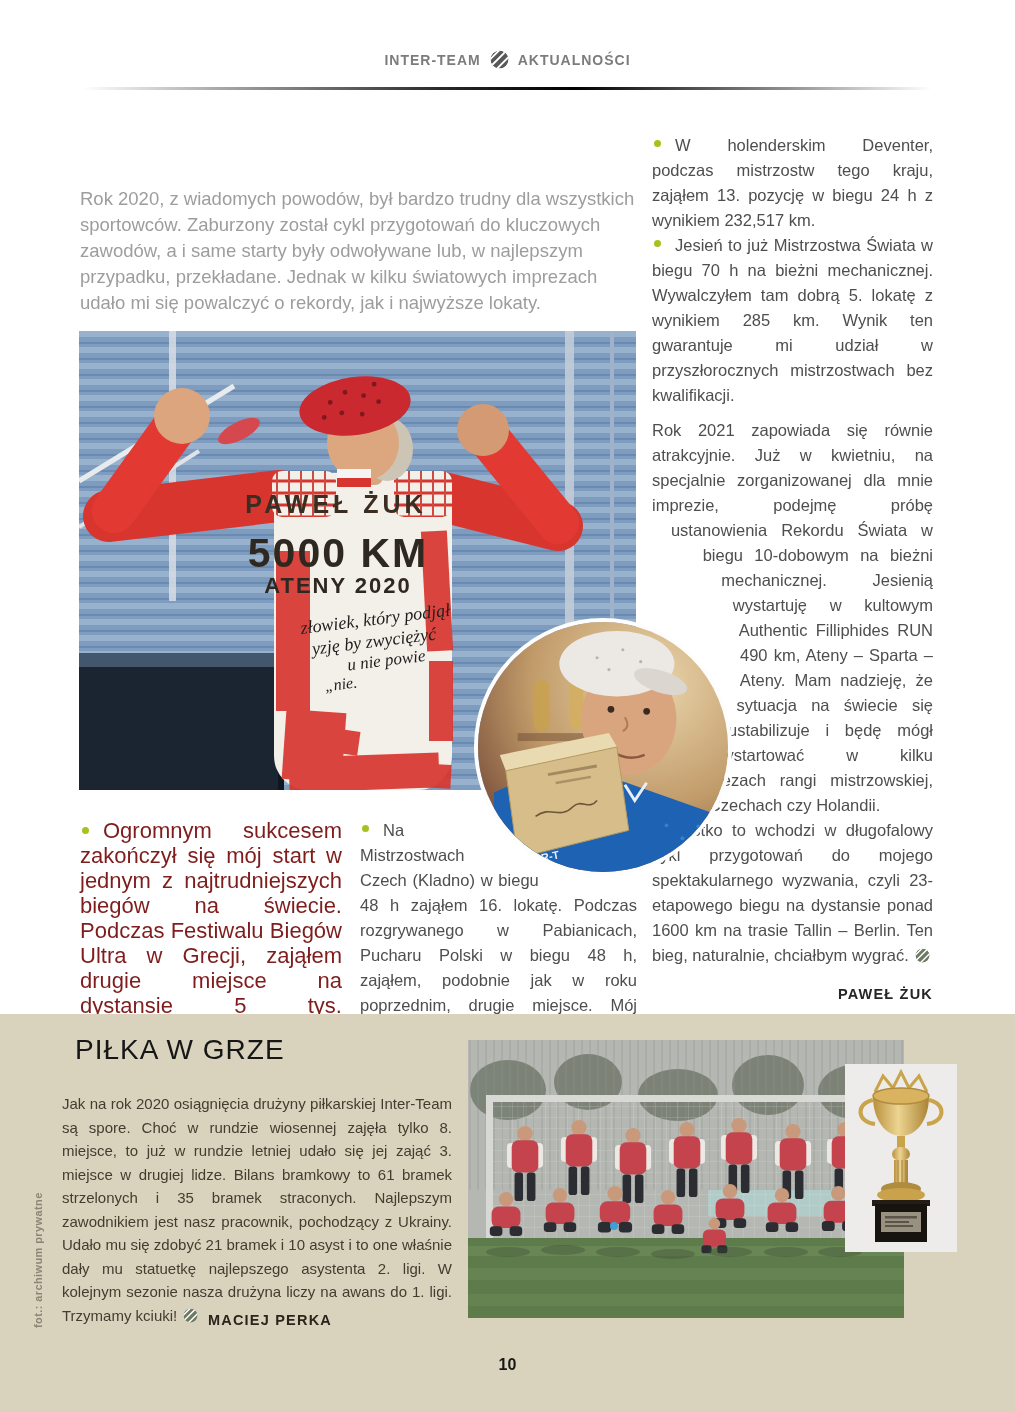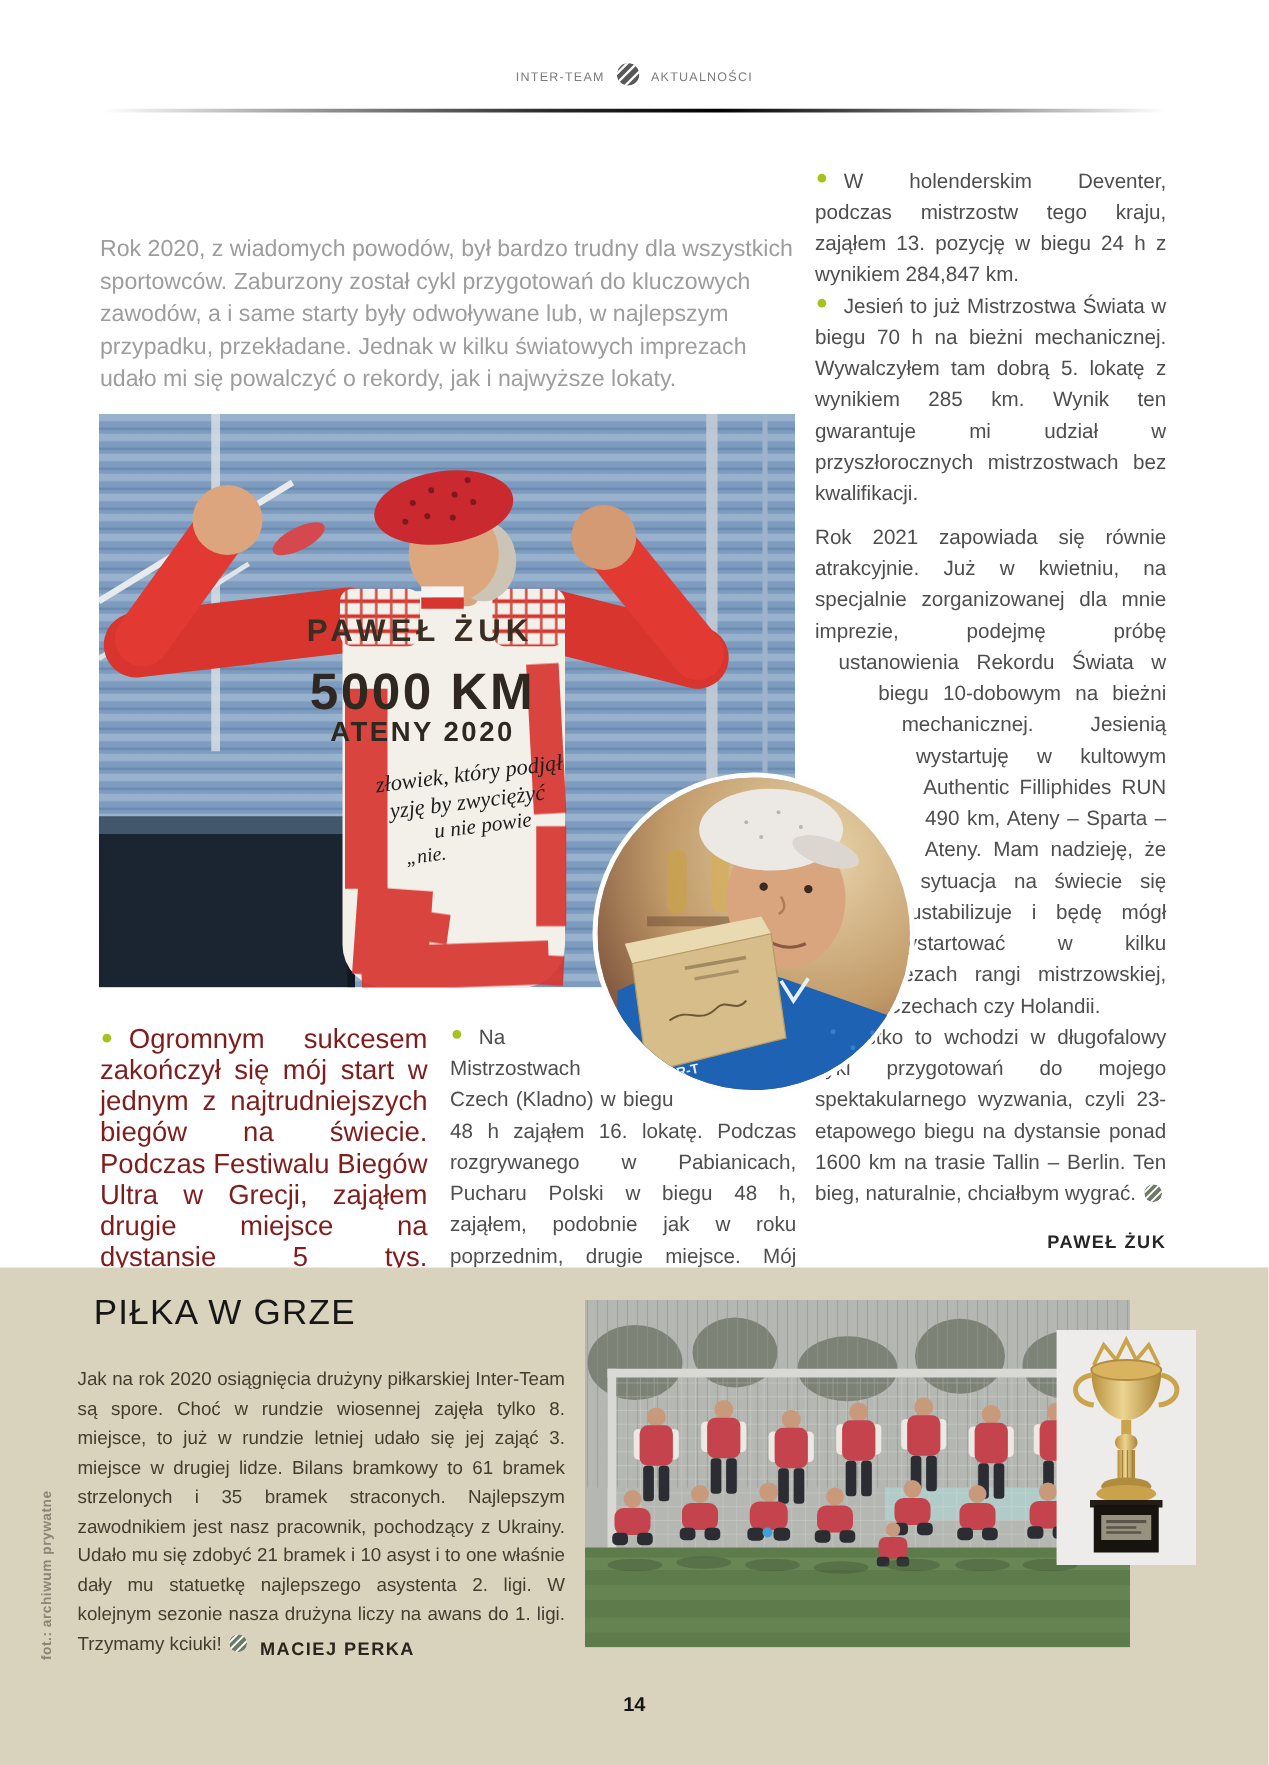--- a/index.html
+++ b/index.html
@@ -1,21 +1,21 @@
 <!DOCTYPE html>
 <html><head>
 <meta charset="utf-8">
 <style>
   html,body{margin:0;padding:0;background:#ffffff;}
   #page{position:relative;width:1015px;height:1412px;background:#fff;overflow:hidden;
         font-family:"Liberation Sans", sans-serif;}
 
   
   .masthead{position:absolute;top:50px;left:0;width:100%;text-align:center;
-            color:#7c7c7c;font-weight:normal;font-size:10px;letter-spacing:1px;}
+            color:#7c7c7c;font-weight:bold;font-size:14px;letter-spacing:1px;}
   .masthead .ball{vertical-align:-4px;margin:0 9px;}
   .rule{position:absolute;top:87px;left:82px;width:850px;height:3px;
         background:linear-gradient(to right, rgba(150,150,150,0) 0%, #a9a9a9 16%, #2a2a2a 42%, #000 58%, #8a8a8a 82%, rgba(160,160,160,0) 100%);}
 
   
   .a1-title{position:absolute;left:79px;top:134px;font-size:37px;font-weight:400;
             letter-spacing:1px;color:#161616;white-space:nowrap;}
   .a1-lead{position:absolute;left:80px;top:186px;width:565px;font-size:18.5px;
            font-weight:normal;color:#9d9d9d;line-height:26px;}
 
@@ -163,21 +163,21 @@
           <text x="300" y="296" text-anchor="middle" font-size="18">złowiek, który podjął</text>
           <text x="296" y="318" text-anchor="middle" font-size="18">yzję by zwyciężyć</text>
           <text x="306" y="338" text-anchor="middle" font-size="17">u nie powie</text>
           <text x="258" y="356" text-anchor="middle" font-size="16">„nie.</text>
         </g>
       </g>
     </svg>
   </div>
 
   <div class="col-right">
-    <p><span class="dot"></span><span>W holenderskim Deventer, podczas mistrzostw tego kraju, zająłem 13. pozycję w biegu 24 h z wynikiem 284,847 km.</span></p>
+    <p><span class="dot"></span><span>W holenderskim Deventer, podczas mistrzostw tego kraju, zająłem 13. pozycję w biegu 24 h z wynikiem 232,517 km.</span></p>
     <p><span class="dot"></span><span>Jesień to już Mistrzostwa Świata w biegu 70 h na bieżni mechanicznej. Wywalczyłem tam dobrą 5. lokatę z wynikiem 285 km. Wynik ten gwarantuje mi udział w przyszłorocznych mistrzostwach bez kwalifikacji.</span></p>
     <div class="circle-push"></div>
     <p class="gap">Rok 2021 zapowiada się równie atrakcyjnie. Już w kwietniu, na specjalnie zorganizowanej dla mnie imprezie, podejmę próbę ustanowienia Rekordu Świata w biegu 10-dobowym na bieżni mechanicznej. Jesienią wystartuję w kultowym Authentic Filliphides RUN 490 km, Ateny – Sparta – Ateny. Mam nadzieję, że sytuacja na świecie się ustabilizuje i będę mógł wystartować w kilku imprezach rangi mistrzowskiej, m.in. w Czechach czy Holandii.</p>
     <p><span>Wszystko to wchodzi w długofalowy cykl przygotowań do mojego spektakularnego wyzwania, czyli 23-etapowego biegu na dystansie ponad 1600 km na trasie Tallin – Berlin. Ten bieg, naturalnie, chciałbym wygrać.</span><svg class="ball end-ball" width="15" height="15" viewBox="0 0 20 20">
           <defs>
             <clipPath id="bc2">
               <circle cx="10" cy="10" r="9.5"></circle>
             </clipPath>
           </defs>
           <g clip-path="url(#bc2)">
@@ -398,15 +398,15 @@
         <rect x="27" y="136" width="58" height="6" fill="#241d15"></rect>
         <rect x="30" y="140" width="52" height="38" fill="#17130f"></rect>
         <rect x="36" y="148" width="40" height="20" fill="#98917f"></rect>
         <rect x="40" y="152" width="32" height="2.5" fill="#5a554a"></rect>
         <rect x="40" y="157" width="24" height="2" fill="#5a554a"></rect>
         <rect x="40" y="161" width="28" height="2" fill="#5a554a"></rect>
       </g>
     </svg>
   </div>
 
-  <div class="pageno">14</div>
+  <div class="pageno">10</div>
 
 </div>
 
 </body></html>

